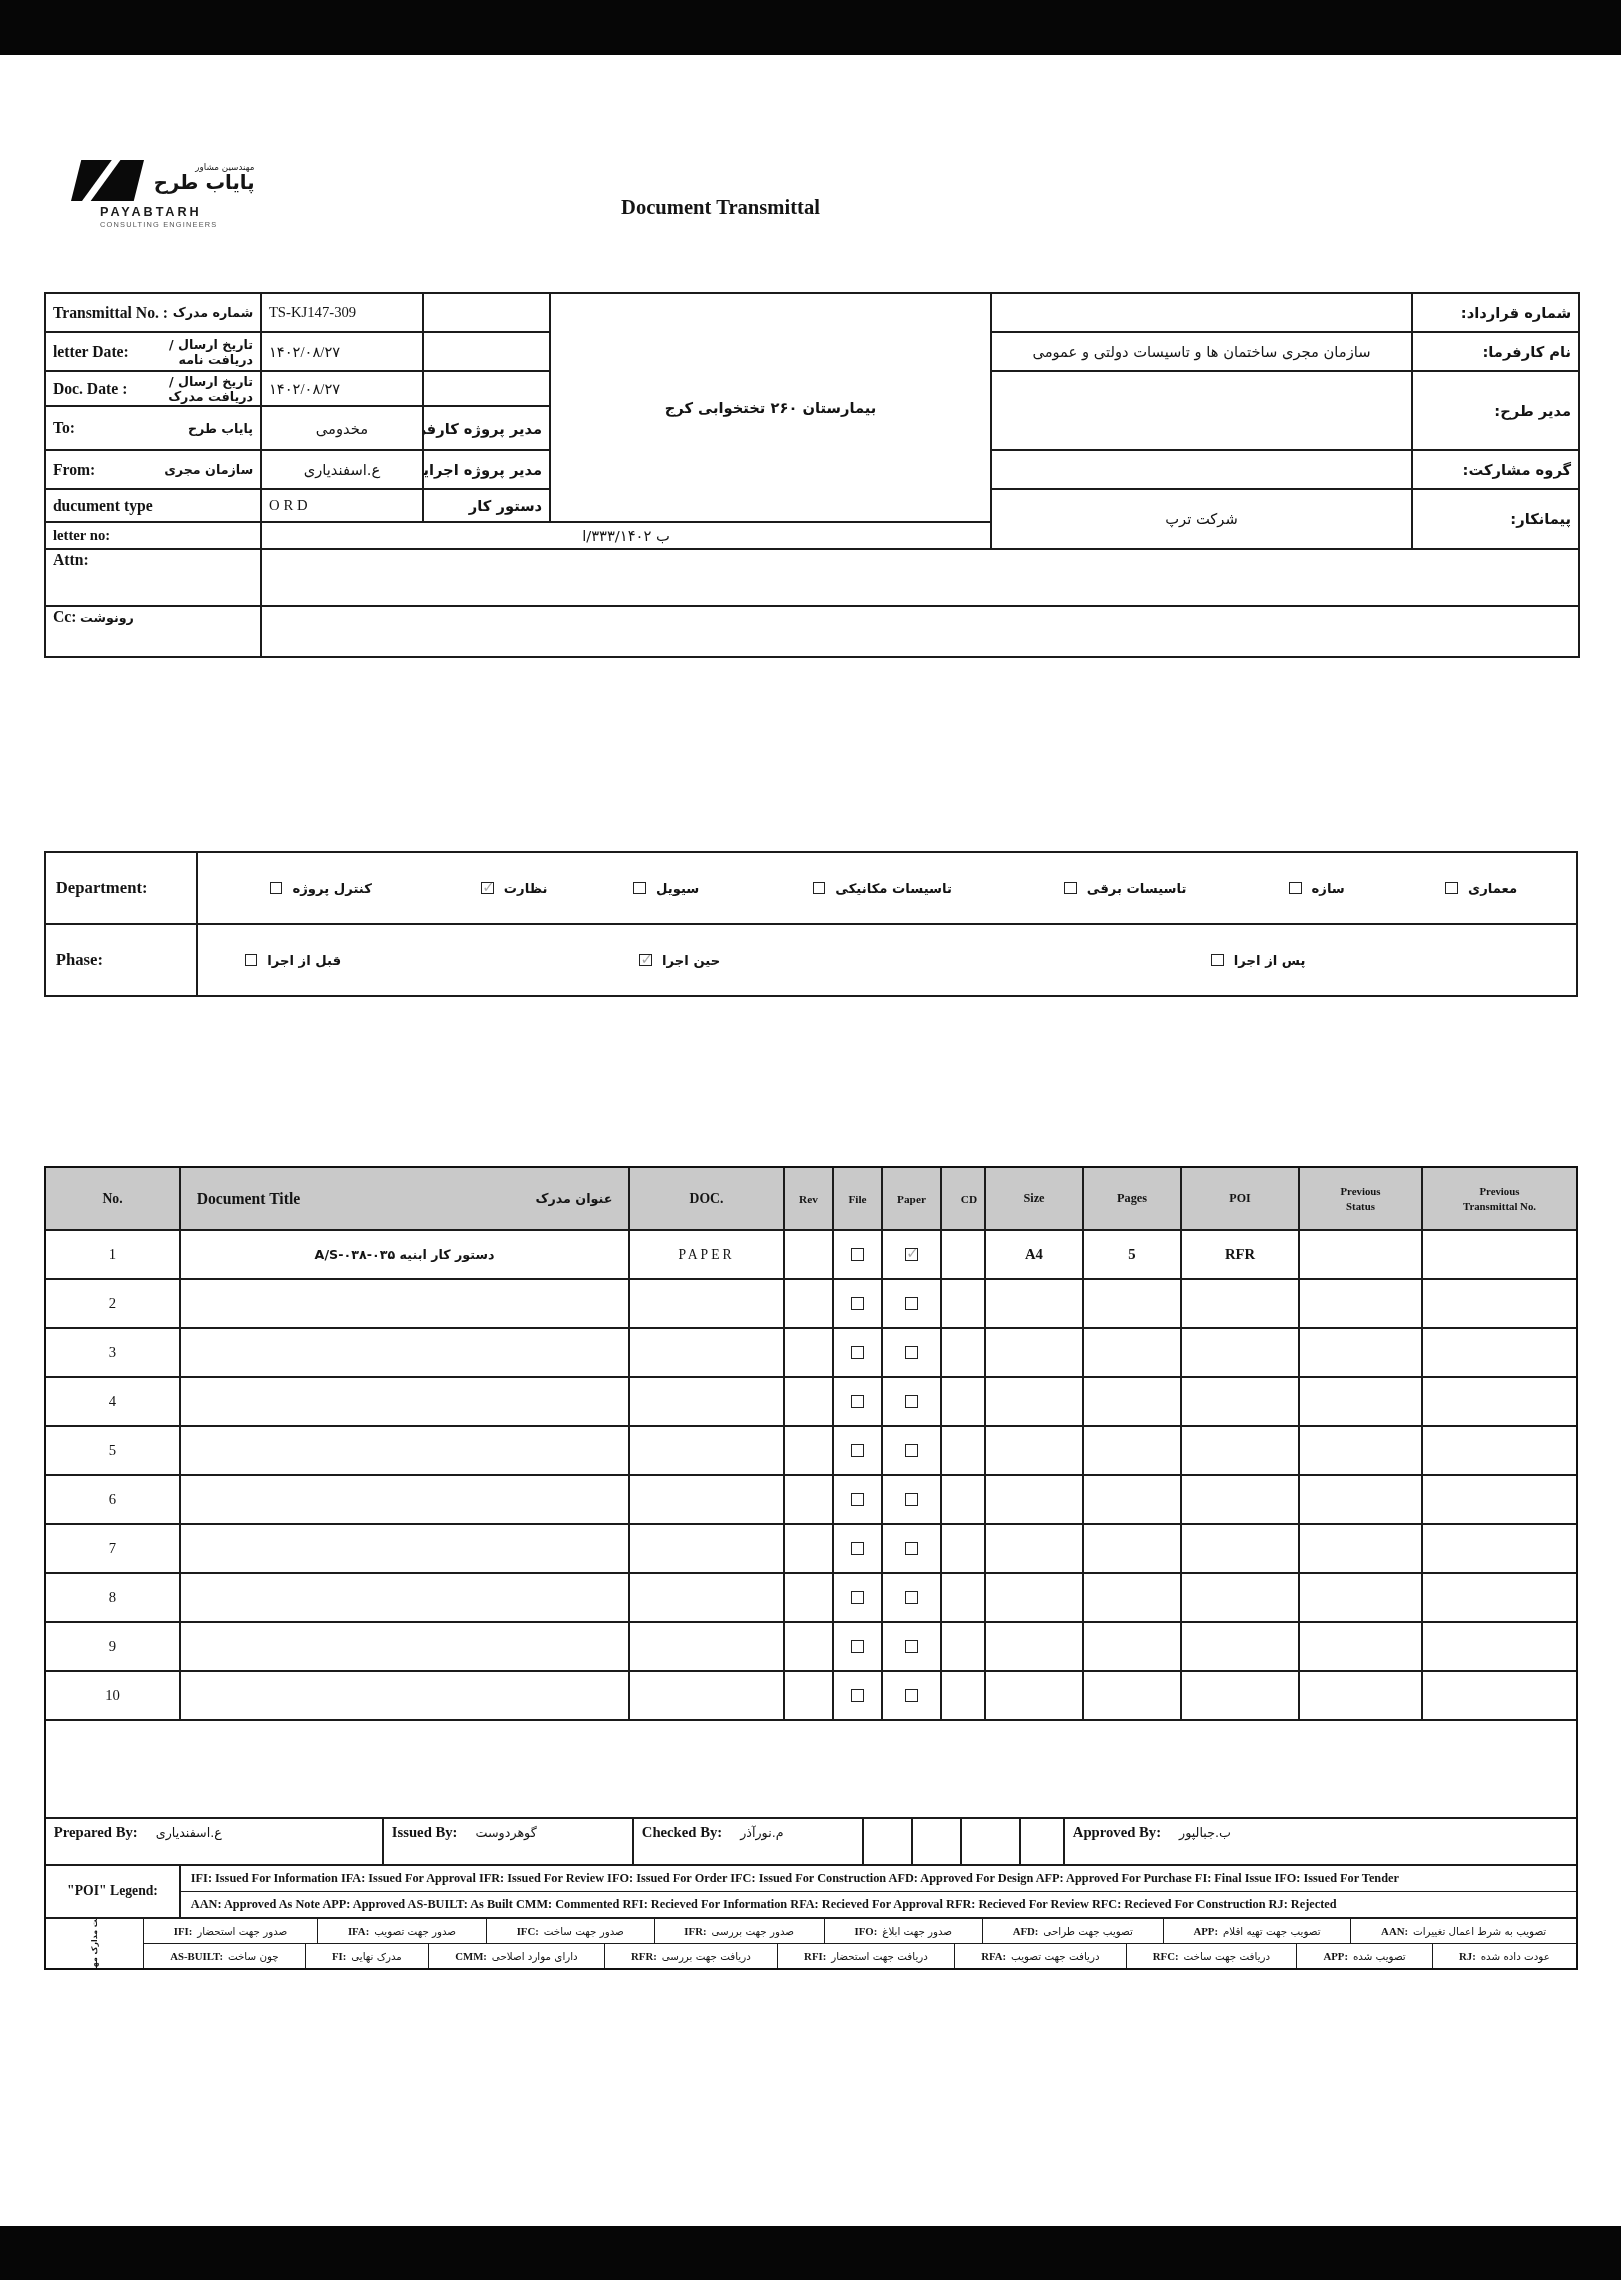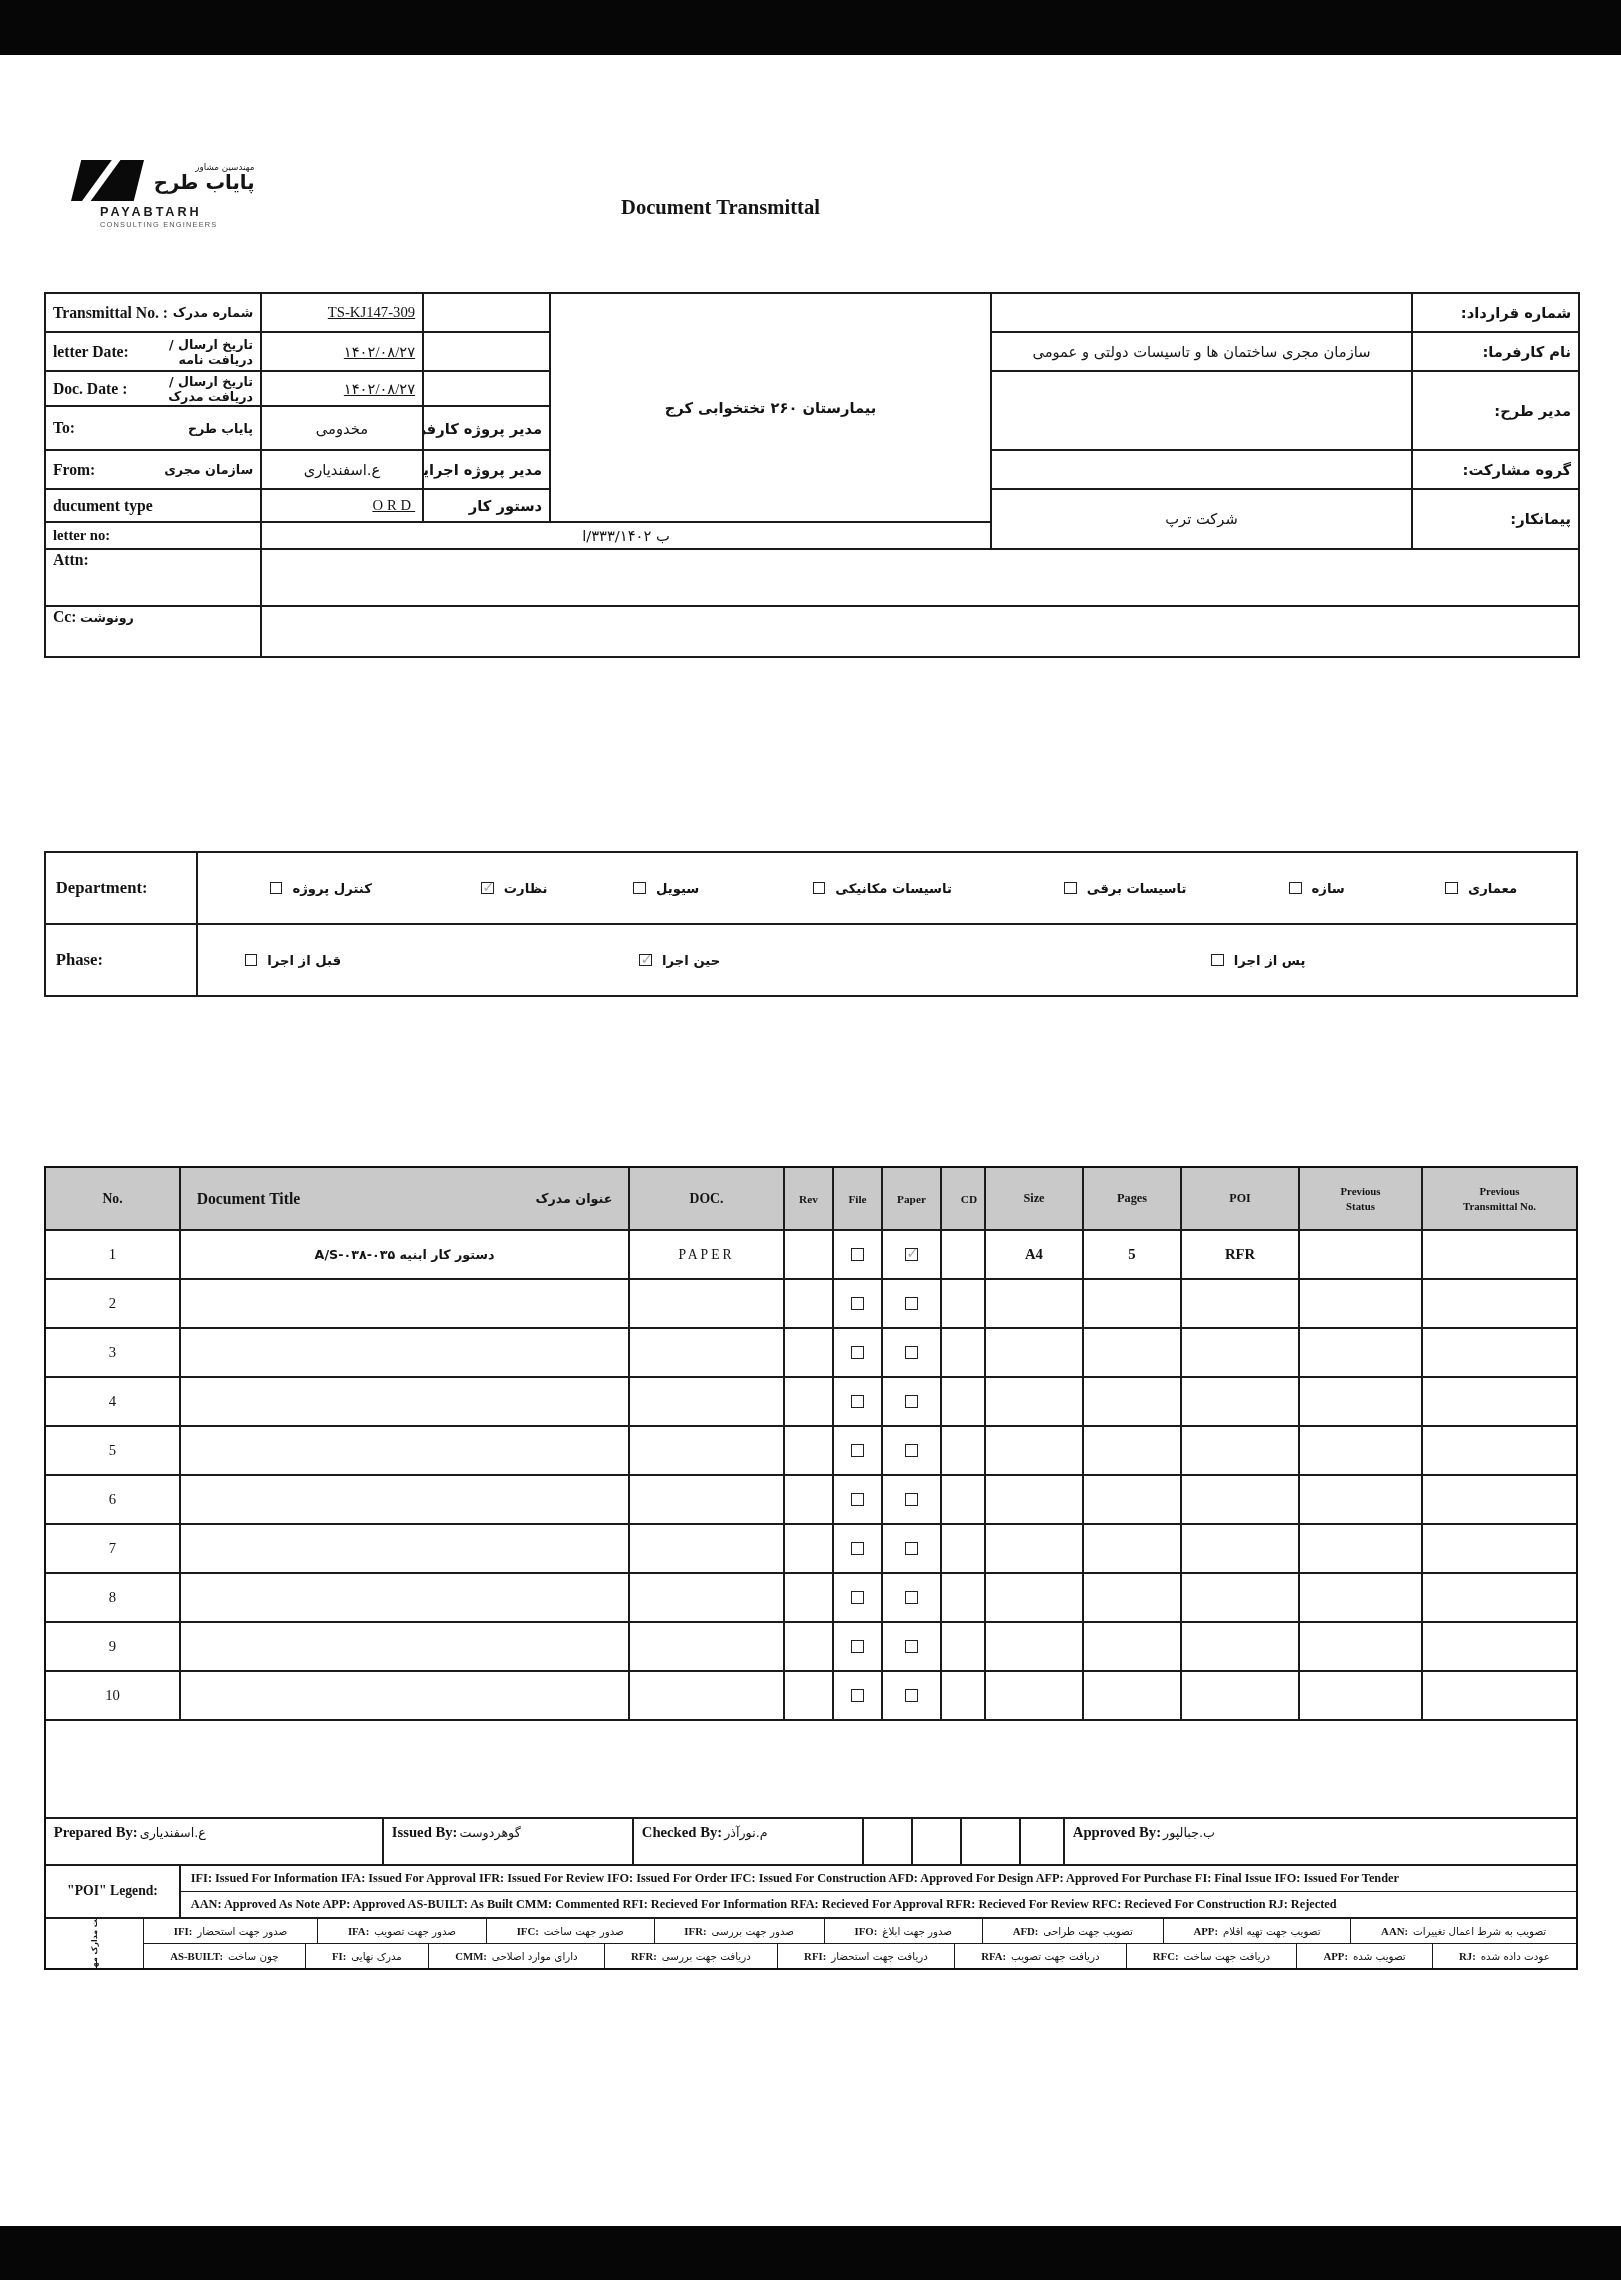--- a/index.html
+++ b/index.html
@@ -32,21 +32,21 @@
   .fa { font-family: "DejaVu Sans", sans-serif; direction: rtl; }
   .fa-lab { font-size: 12.7px; font-weight: bold; }
 
   
   .htable { position: absolute; left: 44px; top: 292px; width: 1534px;
             border-collapse: collapse; table-layout: fixed; }
   .htable td { border: 2px solid #1b1b1b; padding: 1px 6.9px; font-size: 14.7px;
                vertical-align: middle; overflow: hidden; }
   .lab-flex { display: flex; justify-content: space-between; align-items: center; gap: 3.9px; }
   .en { font-size: 15.7px; font-weight: bold; white-space: nowrap; }
-  .val { text-align: right; font-size: 14.7px; direction: ltr; text-decoration: underline; }
+  .val { text-align: left; font-size: 14.7px; direction: ltr; }
   .fa-val { font-family: "DejaVu Sans", sans-serif; font-size: 12.3px; text-align: center; direction: rtl; }
   .proj-cell { text-align: center; font-family: "DejaVu Sans", sans-serif; font-size: 14.7px;
                font-weight: bold; direction: rtl; }
   .rlab { text-align: right; direction: rtl; }
   .sub-lab { font-family: "DejaVu Sans", sans-serif; direction: rtl; font-size: 11.8px;
              font-weight: bold; text-align: right; white-space: nowrap; }
 
   
   .sec-table { position: absolute; left: 44px; top: 851px; width: 1534px;
                border-collapse: collapse; table-layout: fixed; }
@@ -80,21 +80,21 @@
   .dbody { height: 49px; font-size: 13.7px; }
   .c-num { font-size: 14.7px; }
   .c-title { font-family: "DejaVu Sans", sans-serif; direction: rtl; font-size: 12.7px; font-weight: bold; }
   .c-doc { letter-spacing: 2.9px; font-size: 13.7px; }
   .c-bold { font-weight: bold; font-size: 14.7px; }
 
   .blank-row { height: 98px; border-top: 2px solid #1b1b1b; }
 
   .sig-row { display: flex; border-top: 2px solid #1b1b1b; height: 47px; }
   .sig-cell { border-right: 2px solid #1b1b1b; padding: 4.9px 7.8px; display: flex;
-              align-items: flex-start; gap: 2px; overflow: hidden; }
+              align-items: flex-start; gap: 18px; overflow: hidden; }
   .sig-cell:last-child { border-right: none; }
   .s0 { flex: 0 0 338px; } .s1 { flex: 0 0 250px; } .s2 { flex: 0 0 230px; }
   .s3 { flex: 0 0 49px; }  .s4 { flex: 0 0 49px; }  .s5 { flex: 0 0 59px; }
   .s6 { flex: 0 0 44px; }  .s7 { flex: 1 1 auto; }
   .sig-lab { font-weight: bold; font-size: 14.7px; white-space: nowrap; }
   .sig-name { font-family: "DejaVu Sans", sans-serif; font-size: 12.7px; direction: rtl; padding-top: 1px; }
 
   .legend-row { display: flex; border-top: 2px solid #1b1b1b; }
   .legend-label { flex: 0 0 135px; border-right: 2px solid #1b1b1b; display: flex;
                   align-items: center; justify-content: center; font-weight: bold; font-size: 13.7px; }

